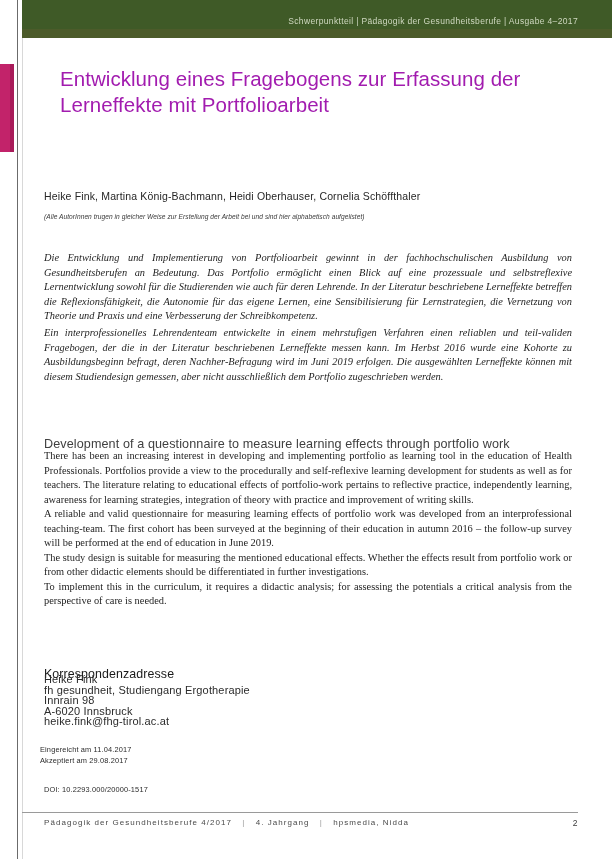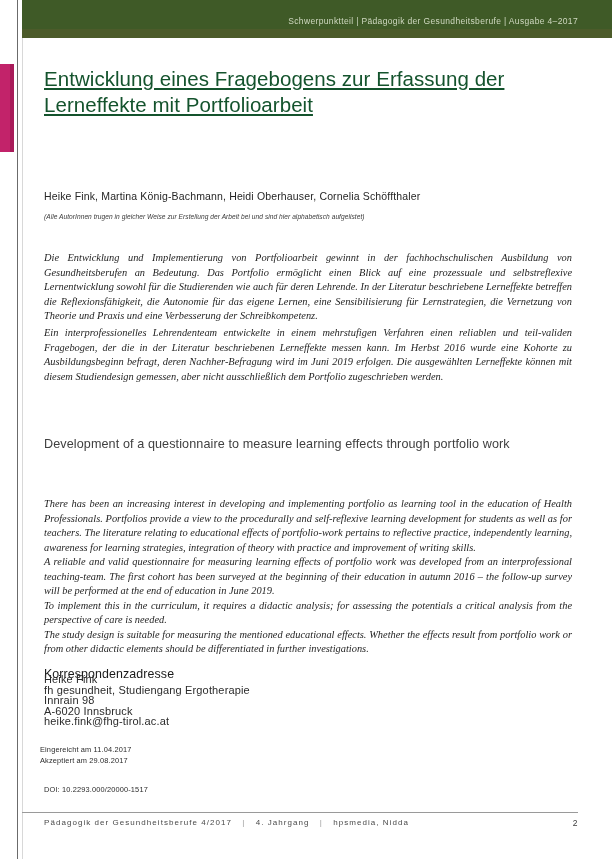--- a/index.html
+++ b/index.html
@@ -75,28 +75,27 @@
     position: absolute;
     right: 34px; top: 16px;
     font-size: 8.5px;
     letter-spacing: .35px;
     color: #cfd8c0;
     white-space: nowrap;
   }
 
   .title {
     position: absolute;
-    left: 44px; top: 52px;
+    left: 60px; top: 52px;
     width: 500px;
     font-size: 20.5px;
     line-height: 26px;
     font-weight: 400;
-    color: #14532d;
+    color: #a21caf;
     letter-spacing: .05px;
-    text-decoration: underline;
   }
 
   .authors {
     position: absolute;
     left: 44px; top: 190px;
     width: 520px;
     font-size: 10.5px;
     color: #262626;
     letter-spacing: .15px;
   }
@@ -133,26 +132,24 @@
     font-weight: 400;
     color: #404040;
     letter-spacing: .1px;
   }
 
   .abstract-en {
     position: absolute;
     left: 44px; top: 449px;
     width: 528px;
     font-family: "Liberation Serif", serif;
-    font-style: italic;
     font-size: 10.4px;
     line-height: 14.5px;
     text-align: justify;
     color: #1e1e1e;
-    margin-top: 48px;
   }
   .abstract-en p { margin: 0; }
 
   
   .corr-heading {
     position: absolute;
     left: 44px; top: 655px;
     font-size: 12.4px;
     font-weight: 400;
     color: #1a1a1a;
@@ -232,22 +229,22 @@
   <div class="abstract-de">
     <p>Die Entwicklung und Implementierung von Portfolioarbeit gewinnt in der fachhochschulischen Ausbildung von Gesundheitsberufen an Bedeutung. Das Portfolio ermöglicht einen Blick auf eine prozessuale und selbstreflexive Lernentwicklung sowohl für die Studierenden wie auch für deren Lehrende. In der Literatur beschriebene Lerneffekte betreffen die Reflexionsfähigkeit, die Autonomie für das eigene Lernen, eine Sensibilisierung für Lernstrategien, die Vernetzung von Theorie und Praxis und eine Verbesserung der Schreibkompetenz.</p>
     <p>Ein interprofessionelles Lehrendenteam entwickelte in einem mehrstufigen Verfahren einen reliablen und teil-validen Fragebogen, der die in der Literatur beschriebenen Lerneffekte messen kann. Im Herbst 2016 wurde eine Kohorte zu Ausbildungsbeginn befragt, deren Nachher-Befragung wird im Juni 2019 erfolgen. Die ausgewählten Lerneffekte können mit diesem Studiendesign gemessen, aber nicht ausschließlich dem Portfolio zugeschrieben werden.</p>
   </div>
 
   <h2 class="en-heading">Development of a questionnaire to measure learning effects through portfolio work</h2>
 
   <div class="abstract-en">
     <p>There has been an increasing interest in developing and implementing portfolio as learning tool in the education of Health Professionals. Portfolios provide a view to the procedurally and self-reflexive learning development for students as well as for teachers. The literature relating to educational effects of portfolio-work pertains to reflective practice, independently learning, awareness for learning strategies, integration of theory with practice and improvement of writing skills.</p>
     <p>A reliable and valid questionnaire for measuring learning effects of portfolio work was developed from an interprofessional teaching-team. The first cohort has been surveyed at the beginning of their education in autumn 2016 – the follow-up survey will be performed at the end of education in June 2019.</p>
+    <p>The study design is suitable for measuring the mentioned educational effects. Whether the effects result from portfolio work or from other didactic elements should be differentiated in further investigations.</p>
     <p>To implement this in the curriculum, it requires a didactic analysis; for assessing the potentials a critical analysis from the perspective of care is needed.</p>
-    <p>The study design is suitable for measuring the mentioned educational effects. Whether the effects result from portfolio work or from other didactic elements should be differentiated in further investigations.</p>
   </div>
 
   <h3 class="corr-heading">Korrespondenzadresse</h3>
   <div class="corr-block">
     <div>Heike Fink</div>
     <div>fh gesundheit, Studiengang Ergotherapie</div>
     <div>Innrain 98</div>
     <div>A-6020 Innsbruck</div>
     <div>heike.fink@fhg-tirol.ac.at</div>
   </div>

